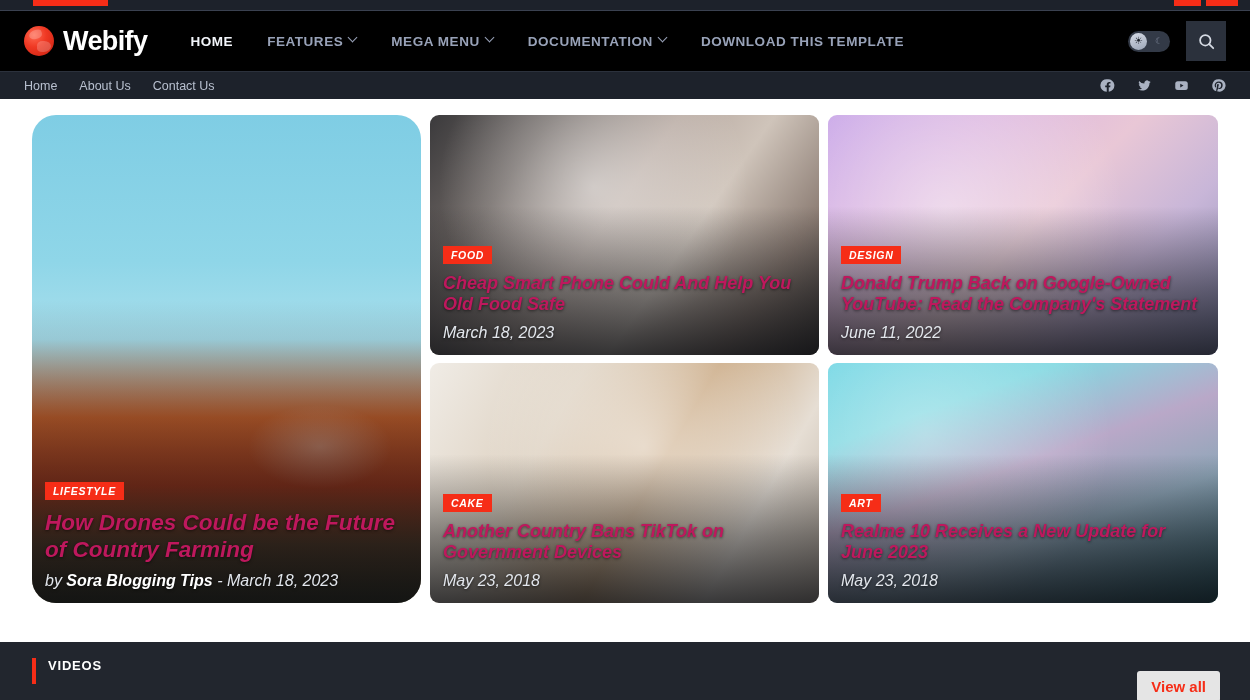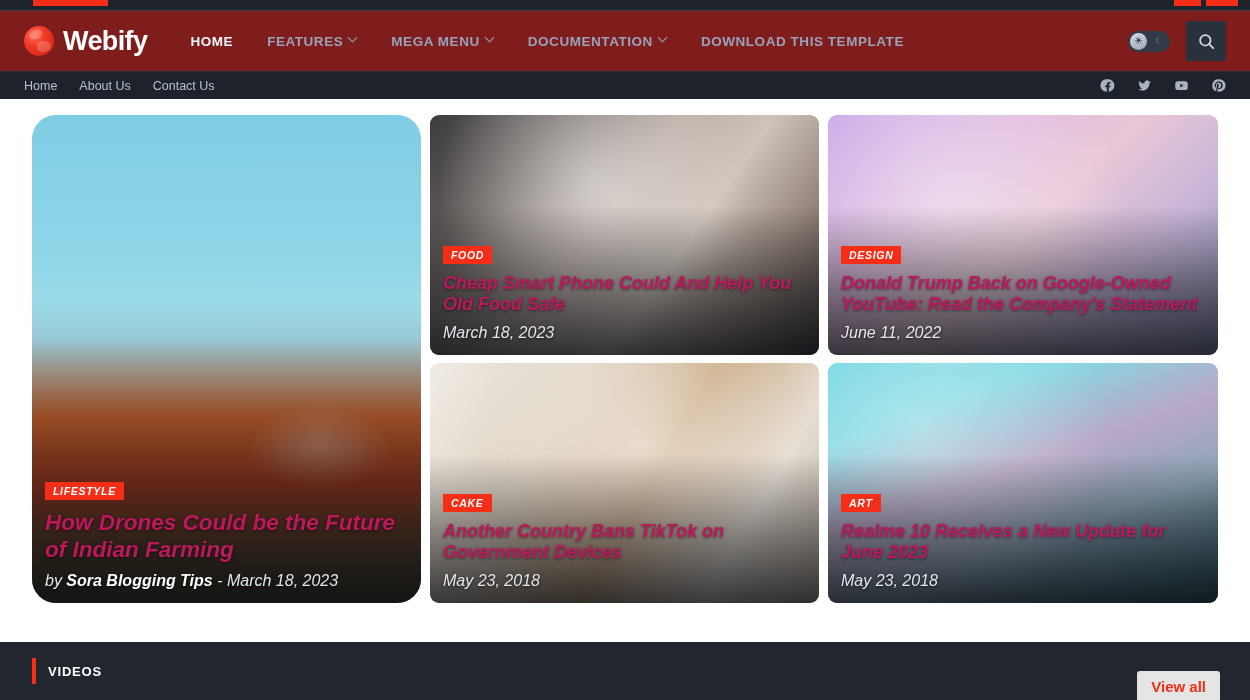--- a/index.html
+++ b/index.html
@@ -13,21 +13,21 @@
   
   .topstrip{ position:relative; height:11px; background:#1d222b; }
   .topstrip .seg{ position:absolute; top:0; height:6px; background:#f62d17; }
   .seg-left{ left:33px; width:75px; }
   .seg-r1{ left:1174px; width:27px; }
   .seg-r2{ left:1206px; width:32px; }
   .topstrip .hairline{ position:absolute; left:0; bottom:0; width:100%; height:1px; background:#3a4150; }
 
   
   .header{
-    height:60px; background:#7f1d1d;
+    height:60px; background:#000000;
     display:flex; align-items:center; padding:0 24px;
   }
   .logo{ display:flex; align-items:center; gap:9px; margin-right:26px; cursor:pointer; }
   .globe{
     width:30px; height:30px; border-radius:50%;
     background:radial-gradient(circle at 34% 30%, #ff6a52 0%, #ef3823 42%, #c8200f 100%);
     position:relative; overflow:hidden; flex:none;
   }
   .globe:before{
     content:""; position:absolute; left:5px; top:4px; width:13px; height:9px;
@@ -140,21 +140,21 @@
       radial-gradient(circle at 25% 30%, rgba(255,255,255,.35), transparent 55%),
       linear-gradient(160deg,#6fd5e3 0%, #84d9e2 22%, #b9a8c8 45%, #8fa6b8 66%, #2d5a63 100%);
   }
 
   
   .videos{
     position:absolute; left:0; right:0; bottom:0; height:58px;
     background:#22262e; border-top:1px solid #2f3views;
   }
   .videos-inner{ padding:0 30px 0 32px; height:100%; display:flex; align-items:center; }
-  .sec-title{ display:flex; align-items:center; gap:12px; }
+  .sec-title{ display:flex; align-items:flex-start; gap:12px; }
   .sec-bar{ width:4px; height:26px; background:#f62d17; }
   .sec-title span{
     color:#ffffff; font-size:13px; font-weight:bold; letter-spacing:.8px;
   }
   .view-all{
     margin-left:auto; background:#e5e5e5; color:#f62d17;
     font-size:15px; font-weight:bold; padding:7px 14px; border:none;
     border-radius:3px; cursor:pointer;margin-top:31px;
   }
 </style>
@@ -241,21 +241,21 @@
   </div>
 </div>
 
 <main class="grid">
 
   <article class="card big">
     <div class="img ph-drone"></div>
     <div class="shade"></div>
     <div class="content">
       <span class="badge">LIFESTYLE</span>
-      <h3>How Drones Could be the Future of Indian Farming</h3>
+      <h3>How Drones Could be the Future of Country Farming</h3>
       <div class="meta"><span>by </span><b>Sora Blogging Tips</b><span> - </span><span>March 18, 2023</span></div>
     </div>
   </article>
 
   <article class="card small">
     <div class="img ph-vr"></div>
     <div class="shade"></div>
     <div class="content">
       <span class="badge">FOOD</span>
       <h3>Cheap Smart Phone Could And Help You Old Food Safe</h3>

